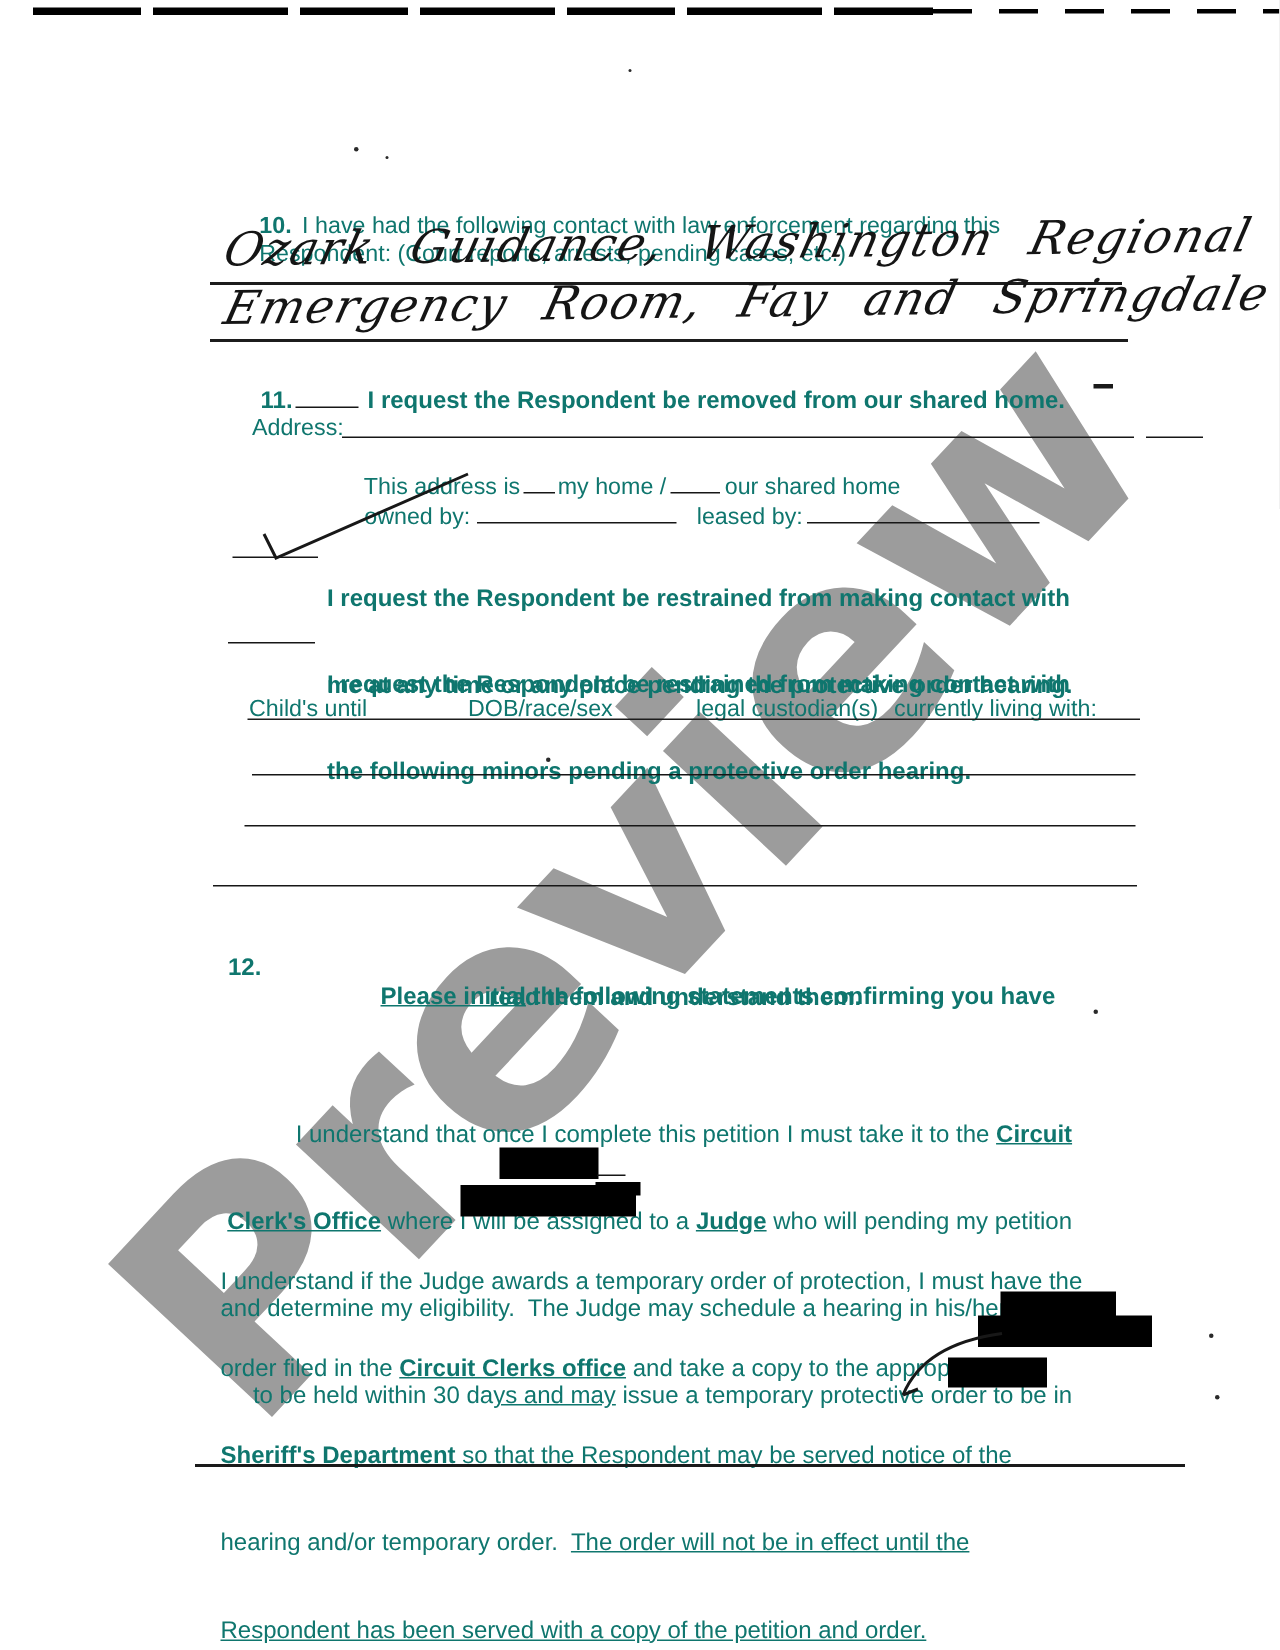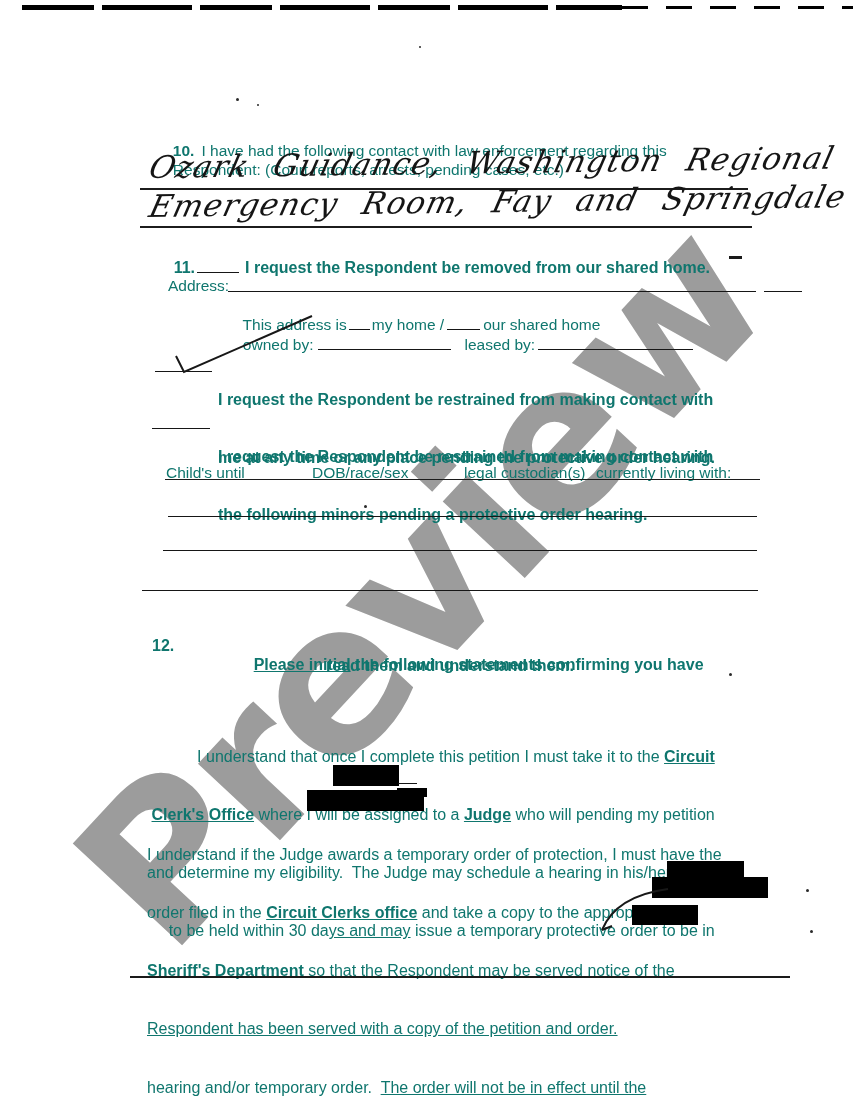--- a/index.html
+++ b/index.html
@@ -106,22 +106,22 @@
       <div><span>I understand that once I complete this petition I must take it to the </span><span class="bu">Circuit</span></div>
       <div><span class="bu">Clerk's Office</span><span> where I will be assigned to a </span><span class="bu">Judge</span><span> who will pending my petition</span></div>
       <div><span>and determine my eligibility.  The Judge may schedule a hearing in his/her Court</span></div>
       <div><span>to be held within 30 da</span><span class="u">ys and may</span><span> issue a temporary protective order to be in</span></div>
     </div>
 
     <div class="abs t big" style="left:147px;top:806px;">
       <div><span>I understand if the Judge awards a temporary order of protection, I must have the</span></div>
       <div><span>order filed in the </span><span class="bu">Circuit Clerks office</span><span> and take a copy to the appropriate</span></div>
       <div><span class="bu">Sheriff's Department</span><span> so that the Respondent may be served notice of the</span></div>
+      <div><span>hearing and/or temporary order.  </span><span class="u">The order will not be in effect until the</span></div>
       <div><span class="u">Respondent has been served with a copy of the petition and order.</span></div>
-      <div><span>hearing and/or temporary order.  </span><span class="u">The order will not be in effect until the</span></div>
     </div>
 
     <div class="dash" style="left:130px;top:976px;width:660px;height:2px;"></div>
   </div>
 
   <div class="redact" style="left:333px;top:765px;width:66px;height:21px;"></div>
   <div class="thinrule" style="left:398px;top:770px;width:19px;height:13px;z-index:5;"></div>
   <div class="redact" style="left:307px;top:790px;width:117px;height:21px;"></div>
   <div class="redact" style="left:397px;top:788px;width:30px;height:9px;"></div>
   <div class="redact" style="left:667px;top:861px;width:77px;height:17px;"></div>

